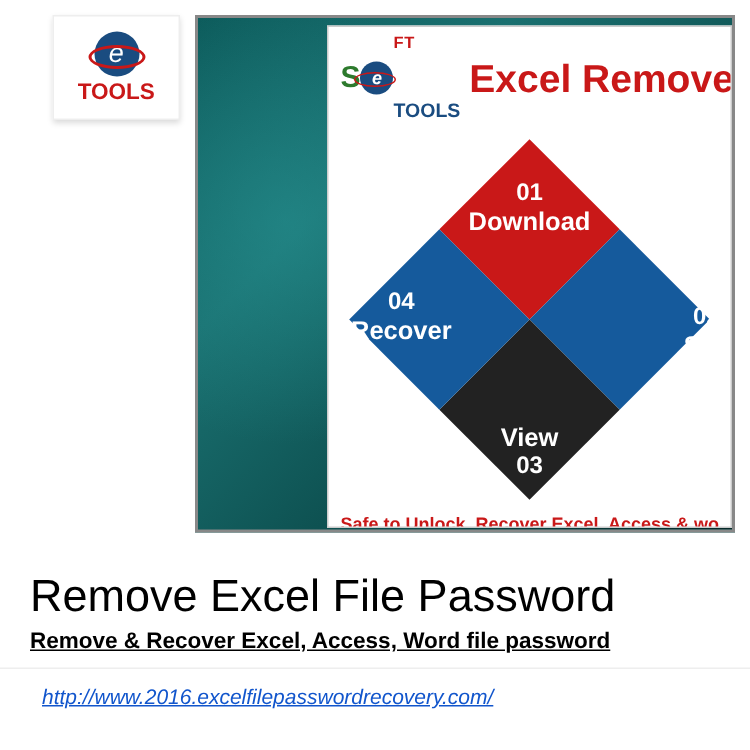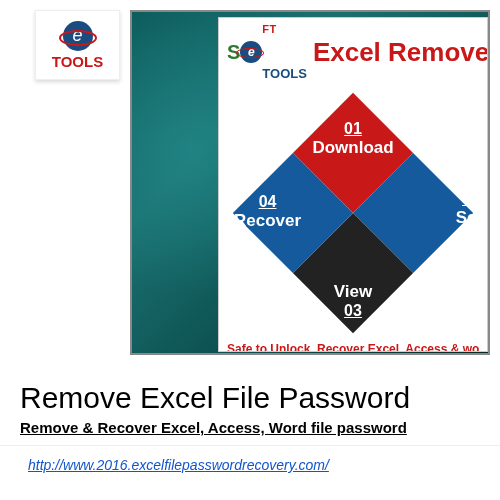--- a/index.html
+++ b/index.html
@@ -88,24 +88,24 @@
   .center-circle {
     position:absolute; width:78px; height:78px; border-radius:50%;
     background:#fff; border:3px solid #c91818;
     top:86px; left:86px;
     display:flex; flex-direction:column; align-items:center; justify-content:center;
     font-size:12px; color:#155a9c; font-weight:bold; line-height:1.2;
     z-index:10;
   }
   
   .d-label { position:absolute; color:#fff; font-weight:bold; text-align:center; z-index:5;}
-  .d-num { font-size:16px;text-decoration:underline; }
+  .d-num { font-size:16px; }
   .d-txt { font-size:17px; }
   .lbl-top { top:32px; left:0; right:0; }
-  .lbl-right { top:102px; right:-8px;margin-left:36px; }
+  .lbl-right { top:115px; right:-8px;margin-left:36px; }
   .lbl-bottom { bottom:18px; left:0; right:0; }
   .lbl-left { top:105px; left:6px; }
   
   .safe-line { text-align:right; color:#c91818; font-weight:bold; font-size:12px; margin-top:4px; white-space:nowrap;}
   
   .title-section {
     padding: 16px 20px 4px;
     background:#fff;
   }
   .main-title { font-size: 30px; font-weight: normal; color:#000; }

